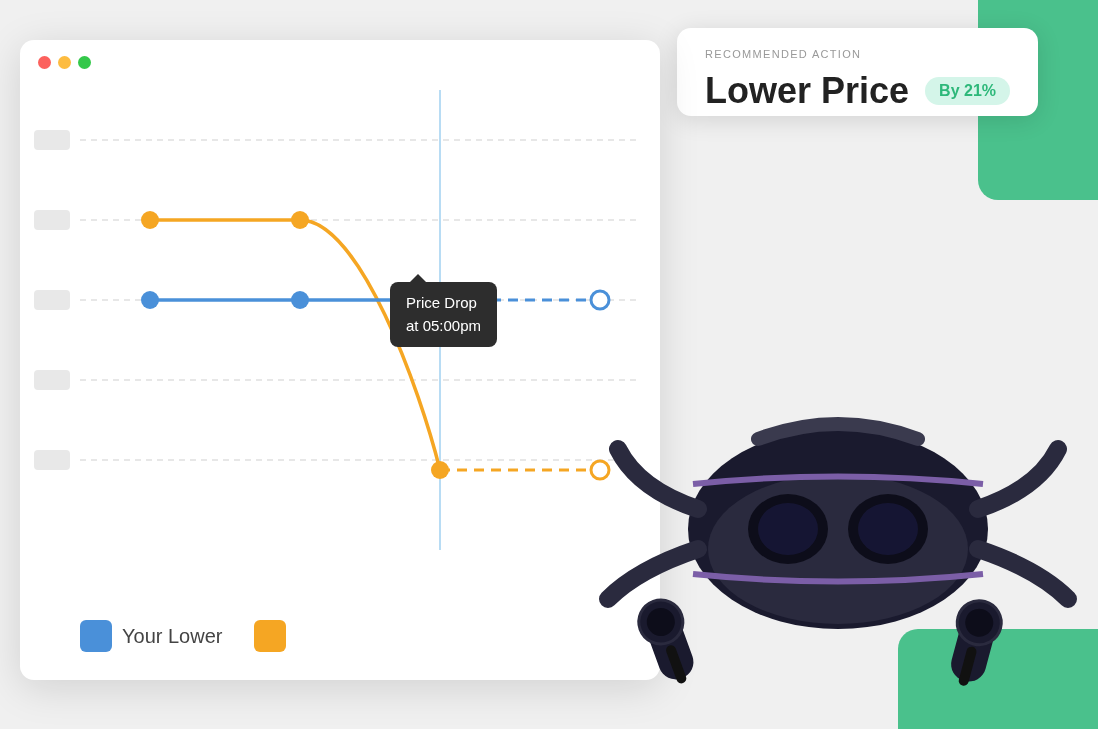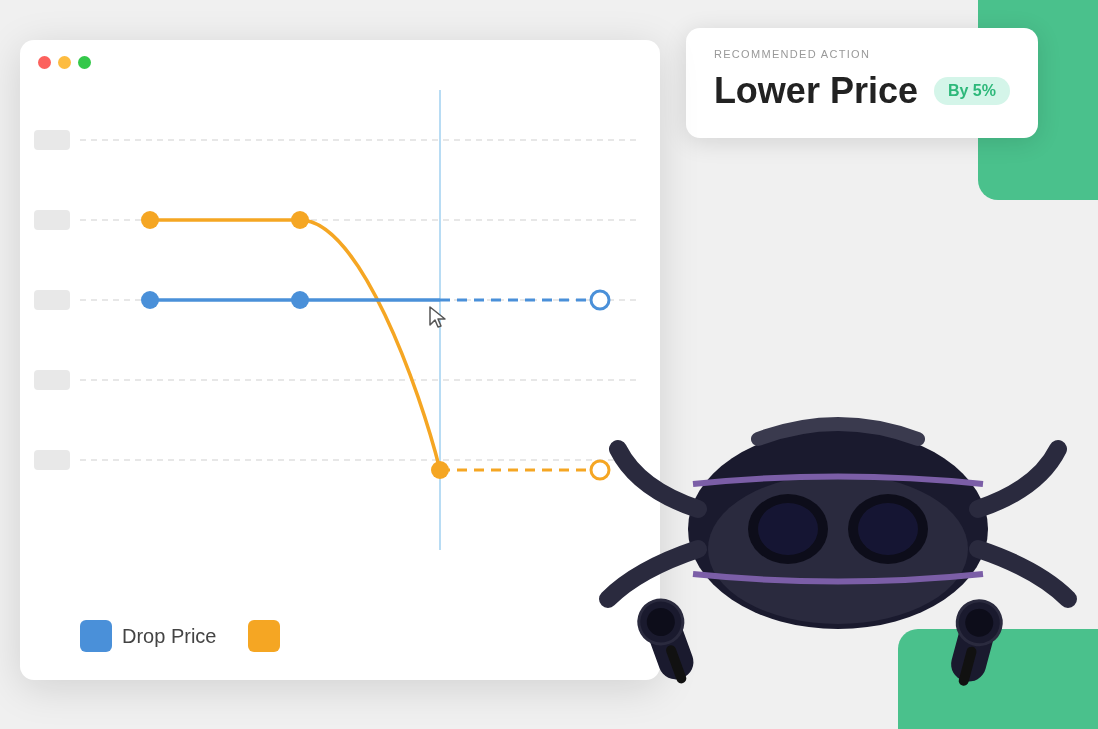--- a/index.html
+++ b/index.html
@@ -121,21 +121,21 @@
     }
 
     
     .rec-card {
       position: absolute;
       top: 28px;
       right: 60px;
       background: #ffffff;
       border-radius: 14px;
       box-shadow: 0 4px 24px rgba(0,0,0,0.12);
-      padding: 20px 28px 26px 28px;
+      padding: 20px 28px 4px 28px;
       min-width: 280px;
     }
 
     .rec-label {
       font-size: 11px;
       letter-spacing: 0.12em;
       color: #999;
       text-transform: uppercase;
       margin-bottom: 10px;
     }
@@ -209,21 +209,21 @@
 
 <div class="scene">
 
   <div class="green-accent-top"></div>
   <div class="green-accent-bottom"></div>
 
   <div class="rec-card">
     <div class="rec-label">RECOMMENDED ACTION</div>
     <div class="rec-content">
       <div class="rec-action">Lower Price</div>
-      <div class="rec-badge">By 5%</div>
+      <div class="rec-badge">By 21%</div>
     </div>
   </div>
 
   <div class="chart-window">
     <div class="window-controls">
       <div class="dot dot-red"></div>
       <div class="dot dot-yellow"></div>
       <div class="dot dot-green"></div>
     </div>
 
@@ -263,26 +263,30 @@
 
         <circle cx="520" cy="210" r="9" fill="white" stroke="#4a90d9" stroke-width="3"></circle>
       </svg>
 
       
       <svg class="cursor" style="position:absolute;top:215px;left:348px;width:22px;height:26px;" viewBox="0 0 22 26" fill="none" xmlns="http://www.w3.org/2000/svg">
         <path d="M2 2 L2 20 L7 15 L10 22 L13 21 L10 14 L17 14 Z" fill="white" stroke="#555" stroke-width="1.5" stroke-linejoin="round"></path>
       </svg>
 
       
+      <div class="tooltip-box">
+        <div>Price Drop</div>
+        <div>at 05:00pm</div>
+      </div>
     </div>
 
     <div class="legend">
       <div class="legend-item">
         <div class="legend-swatch" style="background:#4a90d9;"></div>
-        <span class="legend-label">Drop Price</span>
+        <span class="legend-label">Your Lower</span>
       </div>
       <div class="legend-item">
         <div class="legend-swatch" style="background:#f5a623;"></div>
       </div>
     </div>
   </div>
 
   <div class="vr-image">
     <svg width="520" height="400" viewBox="0 0 520 400">
 

